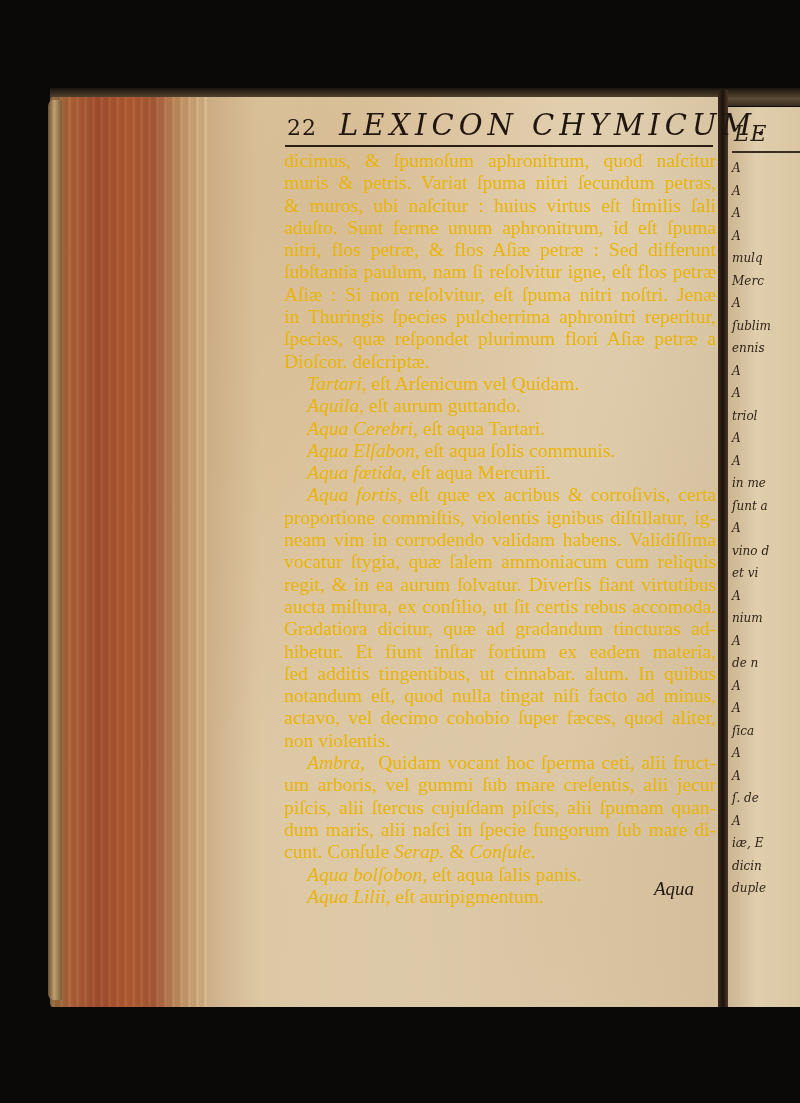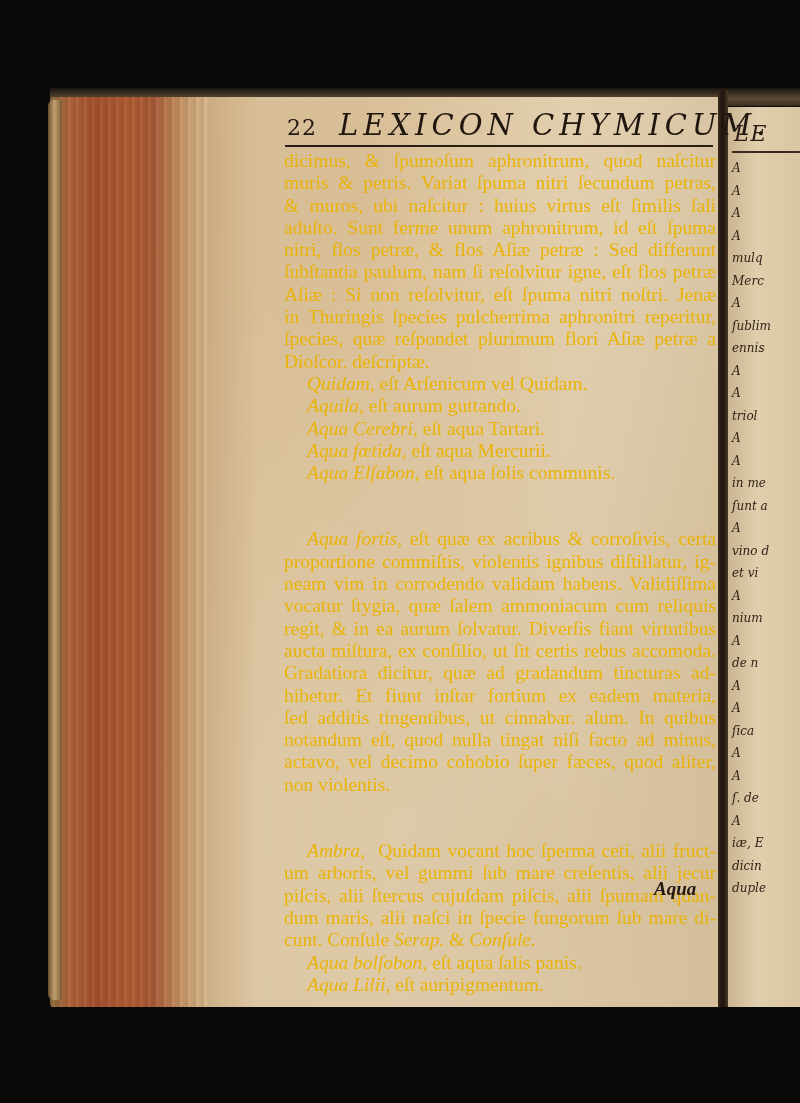--- a/index.html
+++ b/index.html
@@ -74,26 +74,26 @@
     }
 
     
     .text {
       position: absolute; left: 284px; top: 150px; width: 432px;
       font-family: "Liberation Serif", serif;
       font-size: 19.5px; line-height: 22.3px; color: #eab308;
     }
     .ln { white-space: nowrap; display: block; text-align: justify; text-align-last: justify; }
     .ln.short { text-align-last: left; }
-    .ln.indent { padding-left: 23px; margin-top: 44px; }
+    .ln.indent { padding-left: 23px; }
     .ln.entry { padding-left: 23px; text-align-last: left; }
     .it { font-style: italic; }
     .catchword {
       position: absolute; left: 654px; top: 878px;
-      font-family: "Liberation Serif", serif; font-style: italic; font-weight: bold;
+      font-family: "Liberation Serif", serif; font-style: italic; font-weight: normal;
       font-size: 19px; color: #231912;
     }
     .bottom-shadow {
       position: absolute; left: 50px; top: 1007px; width: 750px; height: 96px;
       background: #0b0908;
     }
   </style>
 </head>
 <body>
 
@@ -156,25 +156,25 @@
     <span class="ln">muris &amp; petris.  Variat ſpuma nitri ſecundum petras,</span>
     <span class="ln">&amp; muros, ubi naſcitur : huius virtus eſt ſimilis ſali</span>
     <span class="ln">aduſto.  Sunt ferme unum aphronitrum, id eſt ſpuma</span>
     <span class="ln">nitri, flos petræ, &amp; flos Aſiæ petræ : Sed differunt</span>
     <span class="ln">ſubſtantia paulum, nam ſi reſolvitur igne, eſt flos petræ</span>
     <span class="ln">Aſiæ : Si non reſolvitur, eſt ſpuma nitri noſtri.  Jenæ</span>
     <span class="ln">in Thuringis ſpecies pulcherrima aphronitri reperitur,</span>
     <span class="ln">ſpecies, quæ reſpondet plurimum flori Aſiæ petræ a</span>
     <span class="ln short">Dioſcor. deſcriptæ.</span>
 
-    <span class="ln entry"><span class="it">Quidam,</span> <span>eſt Arſenicum vel Quidam.</span></span>
+    <span class="ln entry"><span class="it">Tartari,</span> <span>eſt Arſenicum vel Quidam.</span></span>
     <span class="ln entry"><span class="it">Aquila,</span> <span>eſt aurum guttando.</span></span>
     <span class="ln entry"><span class="it">Aqua Cerebri,</span> <span>eſt aqua Tartari.</span></span>
+    <span class="ln entry"><span class="it">Aqua Elſabon,</span> <span>eſt aqua ſolis communis.</span></span>
     <span class="ln entry"><span class="it">Aqua fœtida,</span> <span>eſt aqua Mercurii.</span></span>
-    <span class="ln entry"><span class="it">Aqua Elſabon,</span> <span>eſt aqua ſolis communis.</span></span>
 
     <span class="ln indent"><span class="it">Aqua fortis,</span> <span>eſt quæ ex acribus &amp; corroſivis, certa</span></span>
     <span class="ln">proportione commiſtis, violentis ignibus diſtillatur, ig-</span>
     <span class="ln">neam vim in corrodendo validam habens.  Validiſſima</span>
     <span class="ln">vocatur ſtygia, quæ ſalem ammoniacum cum reliquis</span>
     <span class="ln">regit, &amp; in ea aurum ſolvatur.  Diverſis fiant virtutibus</span>
     <span class="ln">aucta miſtura, ex conſilio, ut ſit certis rebus accomoda.</span>
     <span class="ln">Gradatiora dicitur, quæ ad gradandum tincturas ad-</span>
     <span class="ln">hibetur.  Et fiunt inſtar fortium ex eadem materia,</span>
     <span class="ln">ſed additis tingentibus, ut cinnabar. alum.  In quibus</span>

